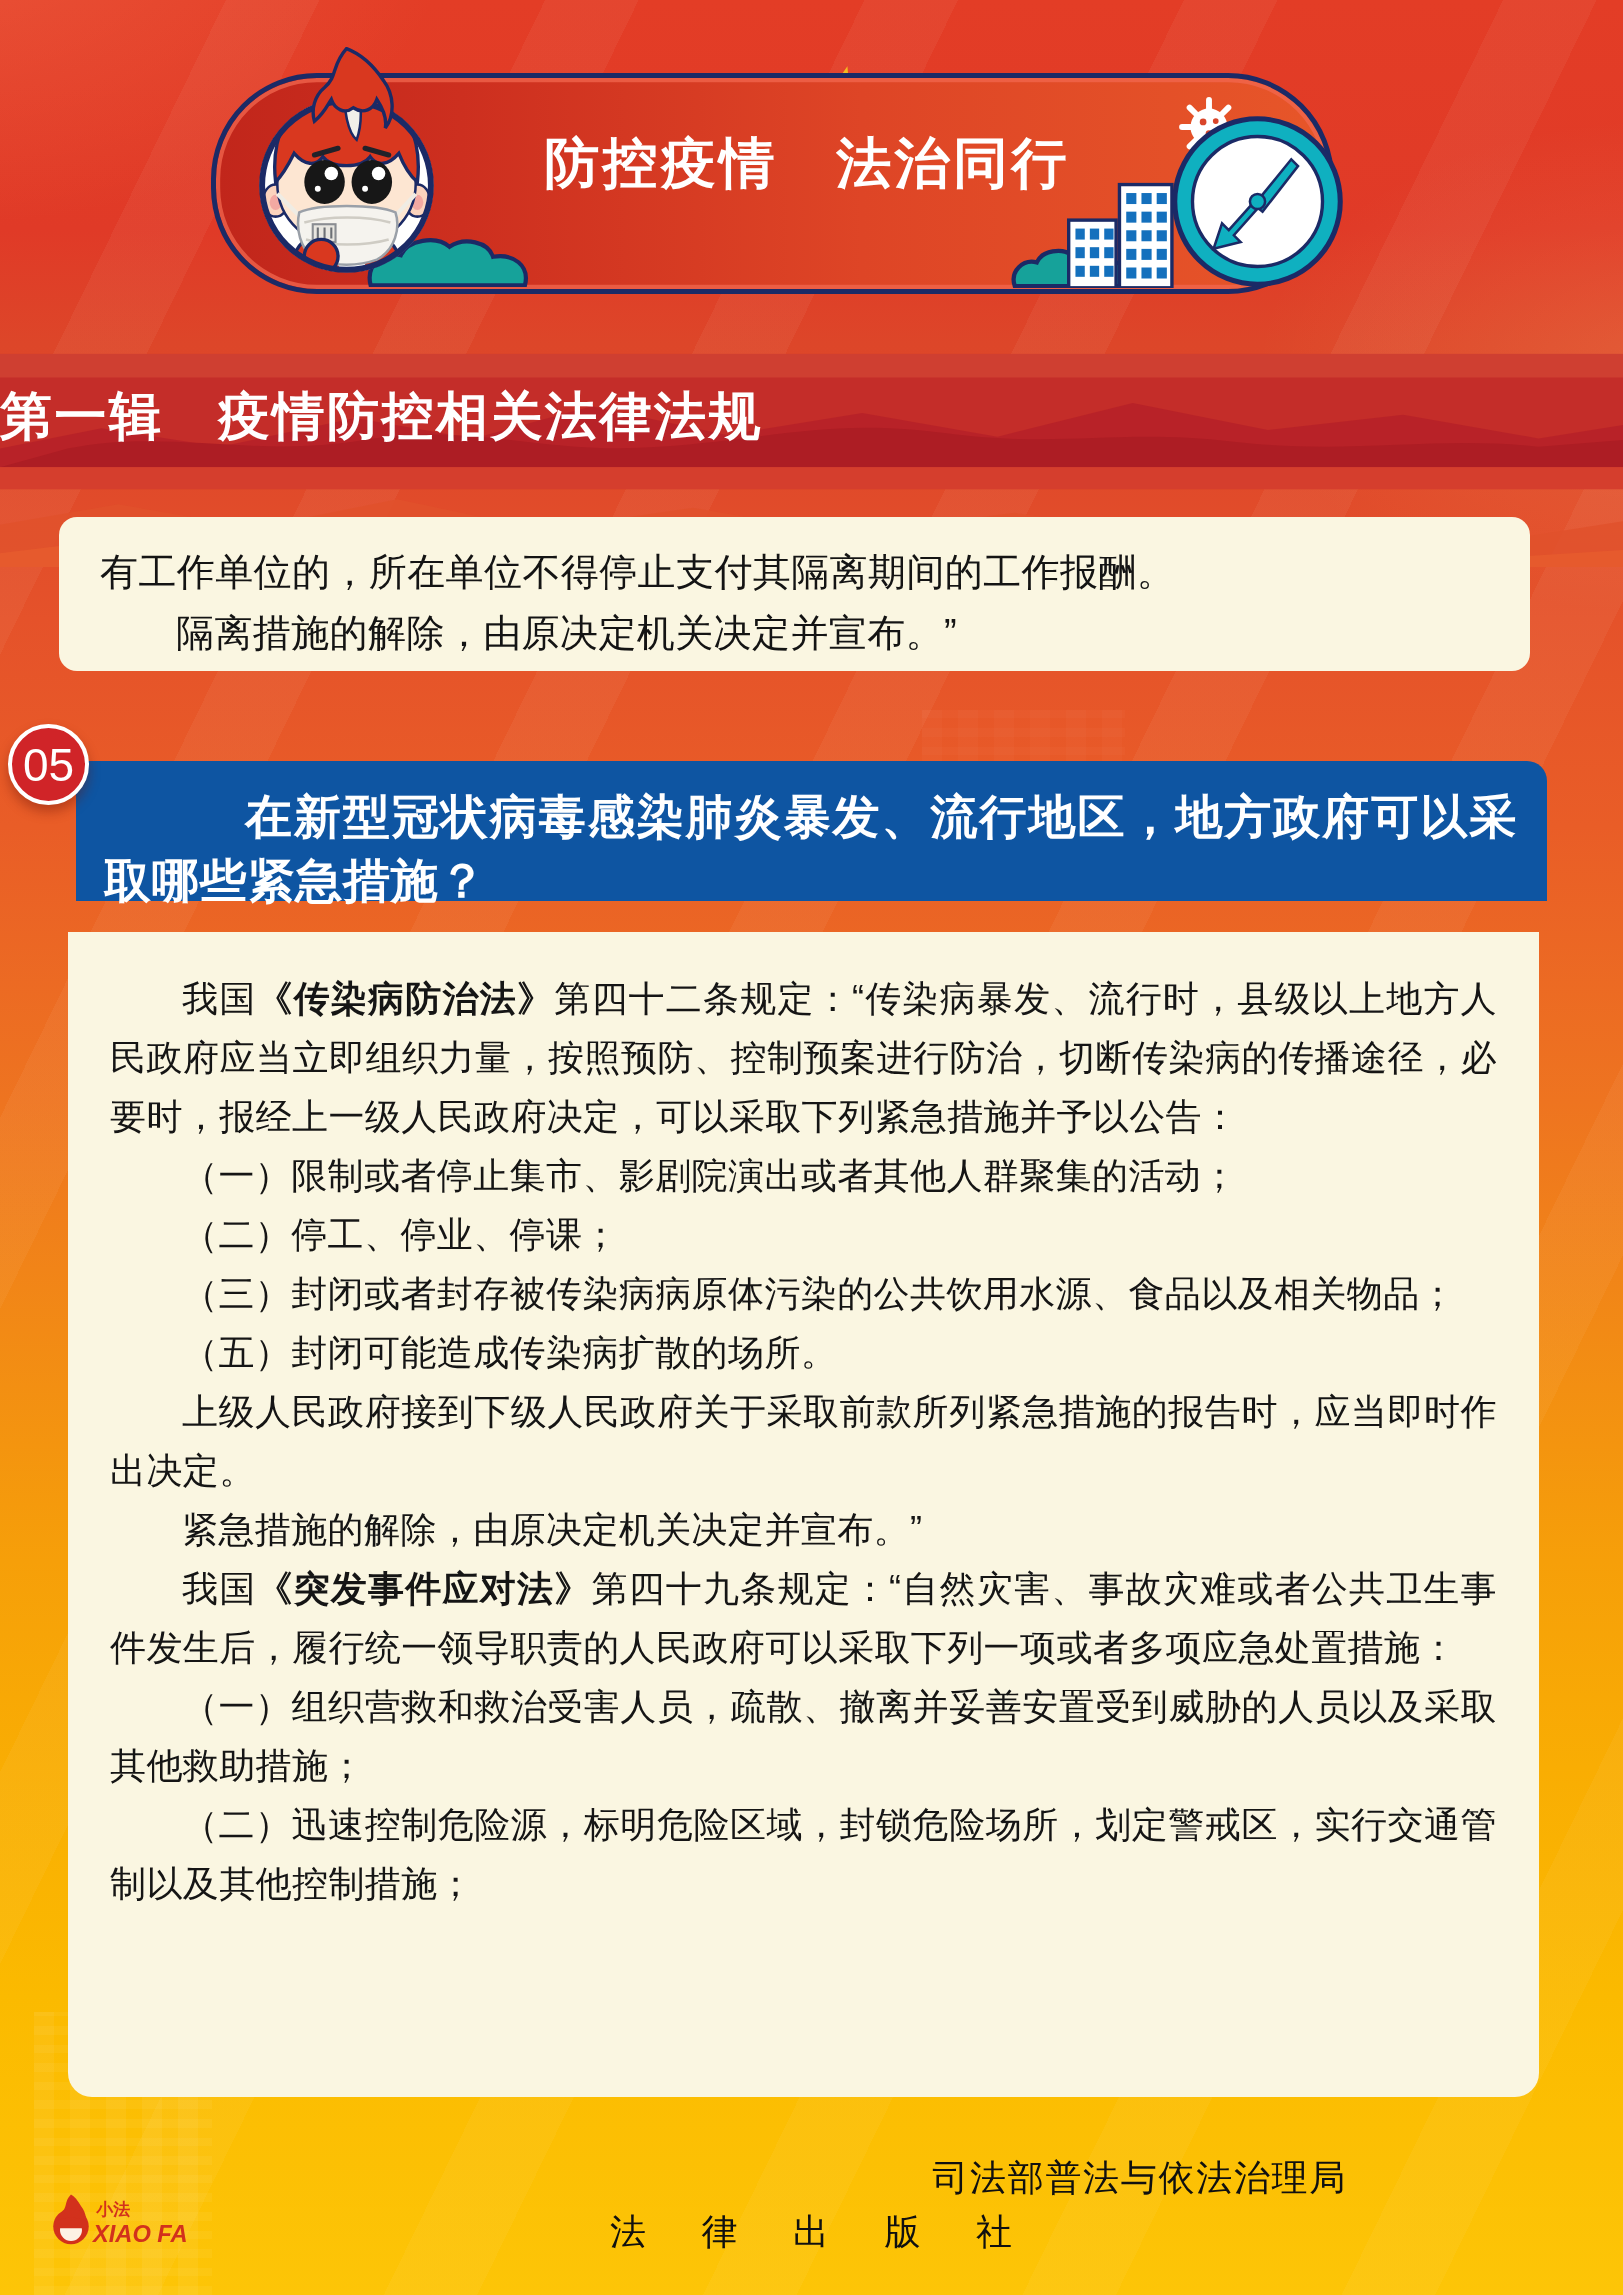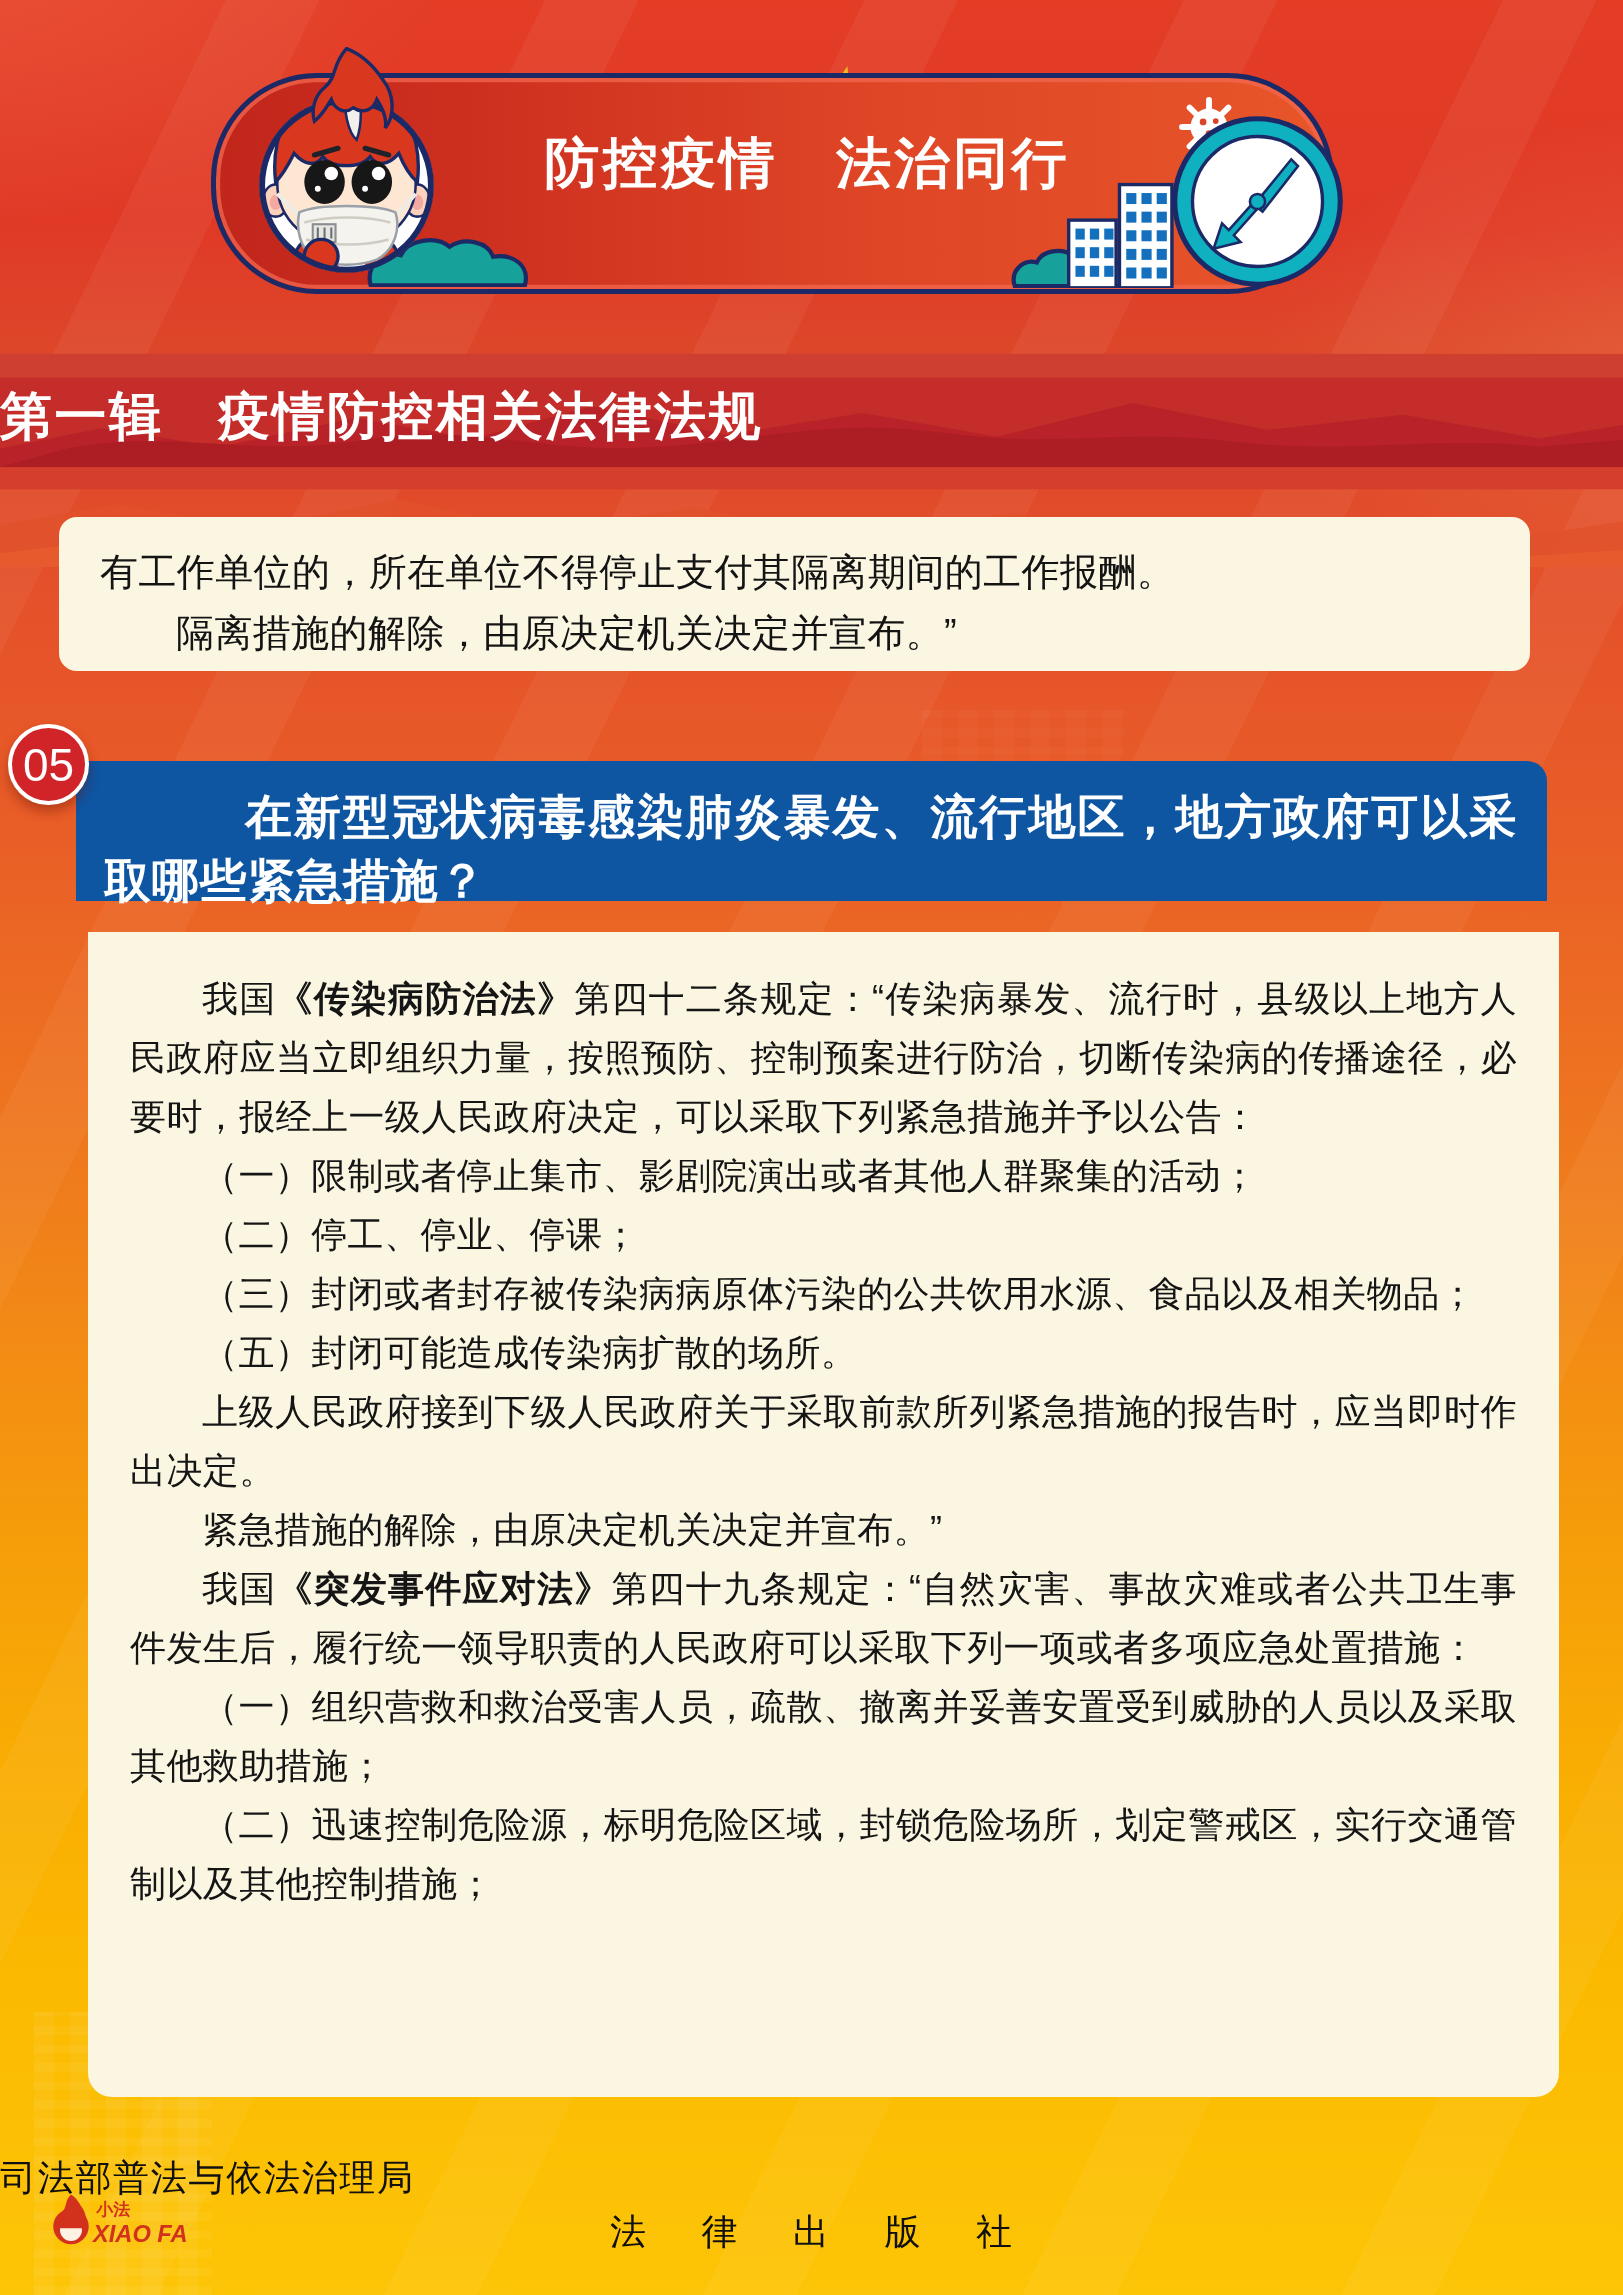--- a/index.html
+++ b/index.html
@@ -58,28 +58,28 @@
   .question-box{
     left:76px;top:761px;width:1471px;height:140px;background:var(--blue,#0e55a2);
     border-radius:1.7px 20px 0 0;box-sizing:border-box;padding:24px 30px 0 28px;z-index:5;
   }
   .question-text{
     margin:0;color:#fff;font-size:47px;font-weight:bold;line-height:64px;
     text-indent:3em;letter-spacing:0.8px;text-align:justify;
   }
   
   .answer-box{
-    left:88px;top:932px;width:1471px;height:1165px;border-radius:0 0 24px 24px;
+    left:68px;top:932px;width:1471px;height:1165px;border-radius:0 0 24px 24px;
     box-sizing:border-box;padding:37px 42px 0 42px;z-index:4;
   }
   .para{margin:0;font-size:36px;line-height:59px;color:#151515;text-indent:2em;
     text-align:justify;letter-spacing:0.4px;}
   .para b{font-weight:bold;}
   
-  .footer-org{left:0;top:2154px;width:1347px;text-align:left;font-size:36px;color:#101010;letter-spacing:1.7px;}
+  .footer-org{left:0;top:2154px;width:1347px;text-align:right;font-size:36px;color:#101010;letter-spacing:1.7px;}
   .footer-pub{left:610px;top:2208px;width:402px;display:flex;justify-content:space-between;font-size:36px;color:#101010;}
   svg text{font-family:"Liberation Sans",sans-serif;}
 </style>
 </head>
 <body>
 
 <div class="abs rays"></div>
 <div class="abs grid-tex" style="left:34px;top:2012px;width:178px;height:283px;"></div>
 <div class="abs grid-tex" style="left:922px;top:710px;width:203px;height:101px;opacity:.18;"></div>
 

